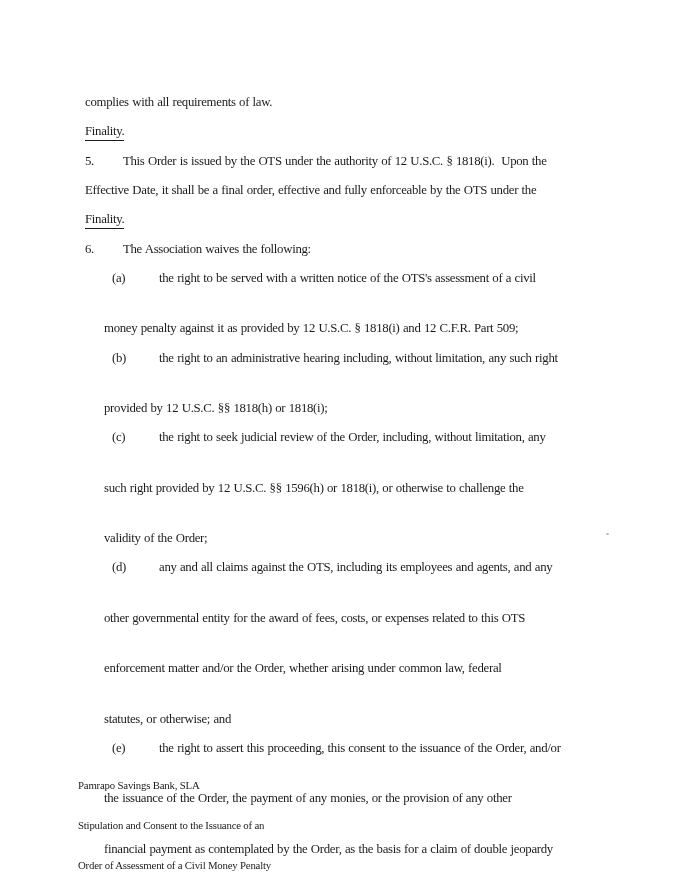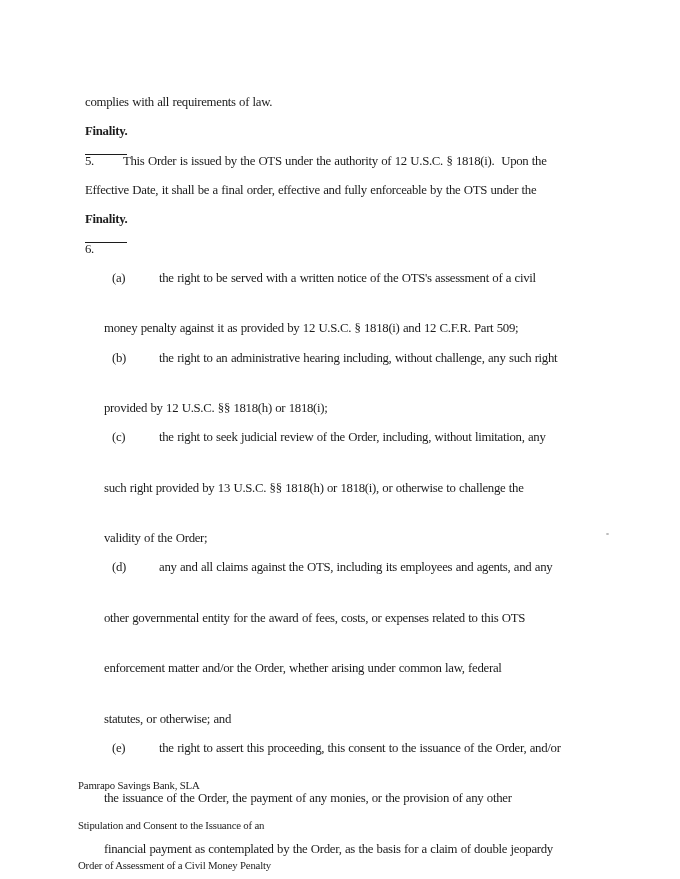--- a/index.html
+++ b/index.html
@@ -27,25 +27,25 @@
     word-spacing: 0.04em;
     white-space: pre;
   }
   .line .label { position: absolute; top: 0; }
   .item    { padding-left: 38px; }
   .item .label { left: 0; }
   .sub     { padding-left: 74px; }
   .sub .label { left: 27px; }
   .subcont { padding-left: 19px; margin-top: 21px; }
   .heading .txt {
-    font-weight: bold;
+    font-weight: normal;
     display: inline-block;
     line-height: 1.15;
     border-bottom: 1.3px solid #1c1c1c;
-    padding-bottom: 15px;
+    padding-bottom: 1px;
   }
   .footer {
     position: absolute;
     left: 78px;
     top: 752px;
     font-size: 10.8px;
     line-height: 13.4px;
     letter-spacing: -0.2px;
     white-space: pre;
   }
@@ -62,27 +62,27 @@
 </style>
 </head>
 <body>
 
 <div class="doc-body">
     <div class="line body"><span class="txt">complies with all requirements of law.</span></div>
     <div class="line heading"><span class="txt">Finality.</span></div>
     <div class="line item"><span class="label">5.</span><span class="txt">This Order is issued by the OTS under the authority of 12 U.S.C. § 1818(i).  Upon the</span></div>
     <div class="line body"><span class="txt">Effective Date, it shall be a final order, effective and fully enforceable by the OTS under the</span></div>
     <div class="line heading"><span class="txt">Finality.</span></div>
-    <div class="line item"><span class="label">6.</span></div>
+    <div class="line item"><span class="label">6.</span><span class="txt">The Association waives the following:</span></div>
     <div class="line sub"><span class="label">(a)</span><span class="txt">the right to be served with a written notice of the OTS's assessment of a civil</span></div>
     <div class="line subcont"><span class="txt">money penalty against it as provided by 12 U.S.C. § 1818(i) and 12 C.F.R. Part 509;</span></div>
-    <div class="line sub"><span class="label">(b)</span><span class="txt">the right to an administrative hearing including, without challenge, any such right</span></div>
+    <div class="line sub"><span class="label">(b)</span><span class="txt">the right to an administrative hearing including, without limitation, any such right</span></div>
     <div class="line subcont"><span class="txt">provided by 12 U.S.C. §§ 1818(h) or 1818(i);</span></div>
     <div class="line sub"><span class="label">(c)</span><span class="txt">the right to seek judicial review of the Order, including, without limitation, any</span></div>
-    <div class="line subcont"><span class="txt">such right provided by 13 U.S.C. §§ 1818(h) or 1818(i), or otherwise to challenge the</span></div>
+    <div class="line subcont"><span class="txt">such right provided by 12 U.S.C. §§ 1596(h) or 1818(i), or otherwise to challenge the</span></div>
     <div class="line subcont"><span class="txt">validity of the Order;</span></div>
     <div class="line sub"><span class="label">(d)</span><span class="txt">any and all claims against the OTS, including its employees and agents, and any</span></div>
     <div class="line subcont"><span class="txt">other governmental entity for the award of fees, costs, or expenses related to this OTS</span></div>
     <div class="line subcont"><span class="txt">enforcement matter and/or the Order, whether arising under common law, federal</span></div>
     <div class="line subcont"><span class="txt">statutes, or otherwise; and</span></div>
     <div class="line sub"><span class="label">(e)</span><span class="txt">the right to assert this proceeding, this consent to the issuance of the Order, and/or</span></div>
     <div class="line subcont"><span class="txt">the issuance of the Order, the payment of any monies, or the provision of any other</span></div>
     <div class="line subcont"><span class="txt">financial payment as contemplated by the Order, as the basis for a claim of double jeopardy</span></div>
   </div>
 

